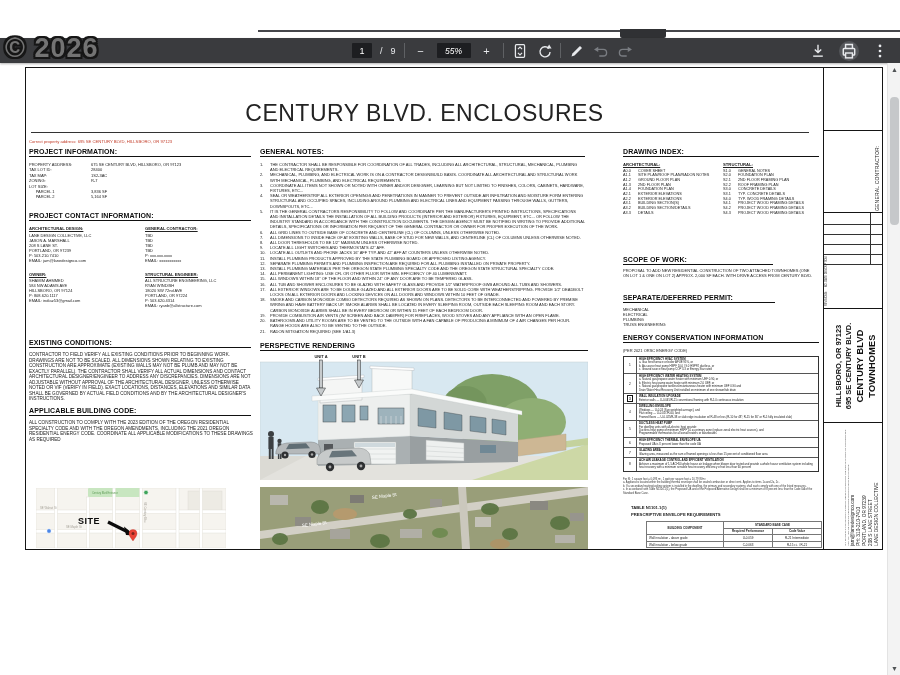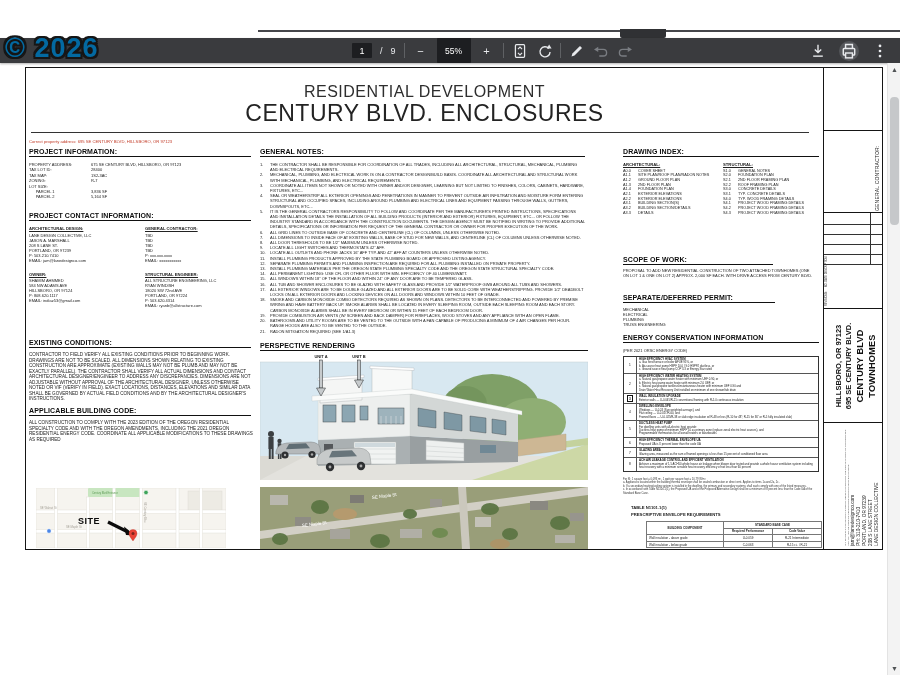--- a/index.html
+++ b/index.html
@@ -14,24 +14,24 @@
   
   .toolbar{left:0;top:38px;width:900px;height:25px;background:#3a3b3e;box-shadow:0 1px 2px rgba(0,0,0,.3);}
   .tb-center{position:absolute;left:352px;top:0;height:25px;display:flex;align-items:center;gap:8px;}
   .tb-right{position:absolute;right:12px;top:0;height:25px;display:flex;align-items:center;gap:13px;}
   .page-input{width:20px;height:15px;background:#1d1e21;border:none;color:#fff;text-align:center;
               font-size:9px;border-radius:1px;padding:0;font-family:"Liberation Sans",sans-serif;}
   .tb-text{color:#e8eaed;font-size:9px;}
   .tb-sep{width:1px;height:15px;background:#5f6164;}
   .tb-btn{background:none;border:none;padding:0;margin:0;width:16px;height:20px;display:flex;
           align-items:center;justify-content:center;color:#e8eaed;font-size:11px;cursor:pointer;}
-  .zoom-box{min-width:30px;height:25px;background:#1d1e21;color:#fff;font-size:8.5px;display:flex;
-            align-items:center;justify-content:center;border-radius:1px;padding:0 2px;}
+  .zoom-box{min-width:30px;height:15px;background:#1d1e21;color:#fff;font-size:8.5px;display:flex;
+            align-items:center;justify-content:center;border-radius:1px;padding:0 2px;font-style:italic;}
   .print-wrap{width:20px;height:20px;border-radius:50%;background:#54565a;display:flex;align-items:center;justify-content:center;border:none;padding:0;cursor:pointer;}
-  .watermark{left:5px;top:33px;font-size:27px;font-weight:bold;color:#0369a1;letter-spacing:1px;z-index:6;
+  .watermark{left:5px;top:33px;font-size:27px;font-weight:bold;color:#737373;letter-spacing:1px;z-index:6;
      text-shadow:-2px -2px 0 #161616,2px -2px 0 #161616,-2px 2px 0 #161616,2px 2px 0 #161616,
                  0 -2px 0 #161616,0 2px 0 #161616,-2px 0 0 #161616,2px 0 0 #161616;}
 
   
   .sheet{left:25px;top:67px;width:856px;height:481px;border:1.5px solid #151515;background:#fff;}
   .sheet-subtitle{left:0;top:15px;width:797px;text-align:center;font-size:16px;color:#2e2e2e;letter-spacing:.5px;}
   .sheet-title{left:0;top:32px;width:797px;text-align:center;font-size:23px;color:#232323;letter-spacing:.5px;}
   .title-rule{left:5px;top:64px;width:778px;height:1px;background:#333;}
   .corr{left:3px;top:71px;font-size:4.2px;color:#c23b27;}
 
@@ -188,21 +188,20 @@
             <circle cx="7" cy="11.4" r="1.2" fill="#e8eaed"></circle>
         </svg>
       </button>
     </div>
   </div>
 
   <div class="abs watermark">© 2026</div>
 
   <div class="abs sheet">
 
-    <div class="abs sheet-subtitle">RESIDENTIAL DEVELOPMENT</div>
     <div class="abs sheet-title">CENTURY BLVD. ENCLOSURES</div>
     <div class="abs title-rule"></div>
     <div class="abs corr">Correct property address: 695 SE CENTURY BLVD, HILLSBORO, OR 97123</div>
 
     <div class="abs sec-h pi-header">PROJECT INFORMATION:</div>
     <div class="abs pi-rows">
 
         <div class="pi-row">
           <span class="pi-l">PROPERTY ADDRESS:</span>
           <span class="pi-v">675 SE CENTURY BLVD, HILLSBORO, OR 97123</span>

